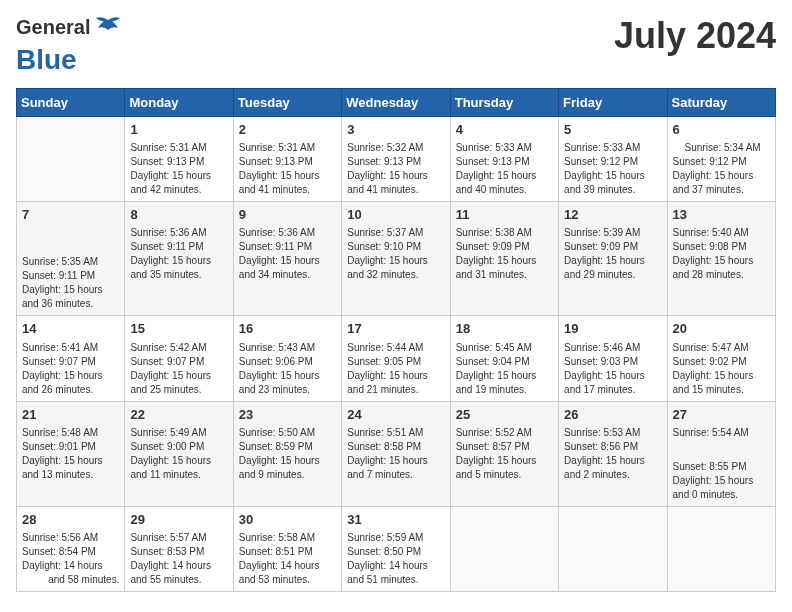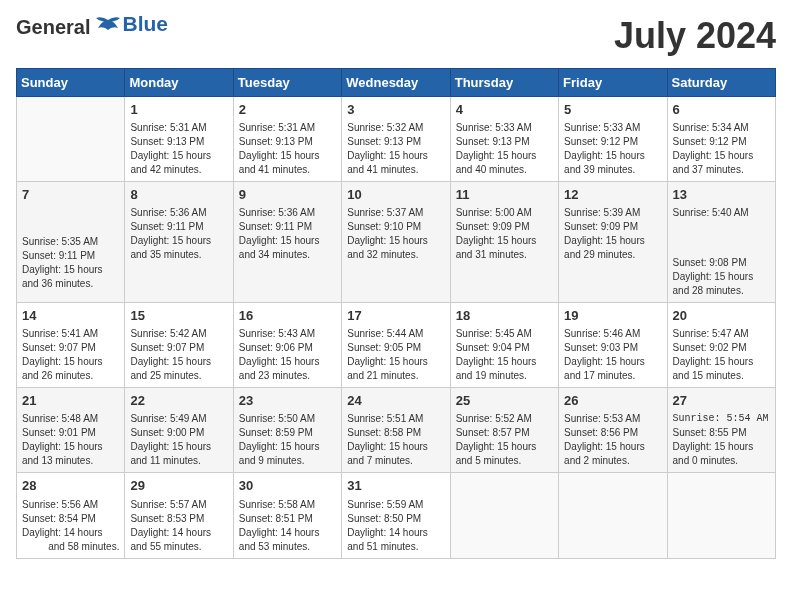--- a/index.html
+++ b/index.html
@@ -72,28 +72,28 @@
     }
     tbody tr:nth-child(even) {
       background: #f5f5f5;
     }
   </style>
 </head>
 <body>
 
 <div class="header">
   <div class="logo">
-    <div style="display:flex; flex-direction:row; align-items:flex-start;">
+    <div style="display:flex; flex-direction:column; align-items:flex-start;gap:9px;">
       <div style="display:flex; align-items:center; gap:2px;">
         <span style="font-size:20px; font-weight:bold; color:#333;">General</span>
         <svg width="28" height="22" viewBox="0 0 28 22" style="margin-left:2px; margin-top:-2px;">
           <path d="M14,4 Q20,0 26,2 Q22,6 18,5 Q22,8 24,12 Q18,10 14,14 Q10,10 4,12 Q6,8 10,5 Q6,6 2,2 Q8,0 14,4Z" fill="#2563a8"></path>
         </svg>
       </div>
-      <span style="font-size:21px; font-weight:bold; color:#2563a8; margin-top:-4px;">Blue</span>
+      <span style="font-size:28px; font-weight:bold; color:#2563a8; margin-top:-4px;">Blue</span>
     </div>
   </div>
   <div class="title-block">
     <div class="month-title">July 2024</div>
   </div>
 </div>
 
 <table>
   <thead>
     <tr id="header-row">
@@ -139,21 +139,21 @@
         </td>
         <td>
           <span class="day-num">5</span>
           <span style="display: block;">Sunrise: 5:33 AM</span>
           <span style="display: block;">Sunset: 9:12 PM</span>
           <span style="display: block;">Daylight: 15 hours</span>
           <span style="display: block;">and 39 minutes.</span>
         </td>
         <td>
           <span class="day-num">6</span>
-          <span style="display: block;">Sunrise: 5:34 AM</span>
+          <span style="display: block; margin-left: 12px;">Sunrise: 5:34 AM</span>
           <span style="display: block;">Sunset: 9:12 PM</span>
           <span style="display: block;">Daylight: 15 hours</span>
           <span style="display: block;">and 37 minutes.</span>
         </td>
       </tr>
       <tr>
         <td>
           <span class="day-num">7</span>
           <span style="display: block; margin-top: 31px;">Sunrise: 5:35 AM</span>
           <span style="display: block;">Sunset: 9:11 PM</span>
@@ -176,36 +176,36 @@
         </td>
         <td>
           <span class="day-num">10</span>
           <span style="display: block;">Sunrise: 5:37 AM</span>
           <span style="display: block;">Sunset: 9:10 PM</span>
           <span style="display: block;">Daylight: 15 hours</span>
           <span style="display: block;">and 32 minutes.</span>
         </td>
         <td>
           <span class="day-num">11</span>
-          <span style="display: block;">Sunrise: 5:00 AM</span>
+          <span style="display: block;">Sunrise: 5:38 AM</span>
           <span style="display: block;">Sunset: 9:09 PM</span>
           <span style="display: block;">Daylight: 15 hours</span>
           <span style="display: block;">and 31 minutes.</span>
         </td>
         <td>
           <span class="day-num">12</span>
           <span style="display: block;">Sunrise: 5:39 AM</span>
           <span style="display: block;">Sunset: 9:09 PM</span>
           <span style="display: block;">Daylight: 15 hours</span>
           <span style="display: block;">and 29 minutes.</span>
         </td>
         <td>
           <span class="day-num">13</span>
           <span style="display: block;">Sunrise: 5:40 AM</span>
-          <span style="display: block; margin-top: 36px;">Sunset: 9:08 PM</span>
+          <span style="display: block;">Sunset: 9:08 PM</span>
           <span style="display: block;">Daylight: 15 hours</span>
           <span style="display: block;">and 28 minutes.</span>
         </td>
       </tr>
       <tr>
         <td>
           <span class="day-num">14</span>
           <span style="display: block;">Sunrise: 5:41 AM</span>
           <span style="display: block;">Sunset: 9:07 PM</span>
           <span style="display: block;">Daylight: 15 hours</span>
@@ -292,22 +292,22 @@
         </td>
         <td>
           <span class="day-num">26</span>
           <span style="display: block;">Sunrise: 5:53 AM</span>
           <span style="display: block;">Sunset: 8:56 PM</span>
           <span style="display: block;">Daylight: 15 hours</span>
           <span style="display: block;">and 2 minutes.</span>
         </td>
         <td>
           <span class="day-num">27</span>
-          <span style="display: block; font-family: Liberation Mono, monospace;">Sunrise: 5:54 AM</span>
-          <span style="display: block;">Sunset: 8:55 PM</span>
+          <span style="display: block;">Sunrise: 5:54 AM</span>
+          <span style="display: block; margin-top: 20px;">Sunset: 8:55 PM</span>
           <span style="display: block;">Daylight: 15 hours</span>
           <span style="display: block;">and 0 minutes.</span>
         </td>
       </tr>
       <tr>
         <td>
           <span class="day-num">28</span>
           <span style="display: block;">Sunrise: 5:56 AM</span>
           <span style="display: block;">Sunset: 8:54 PM</span>
           <span style="display: block;">Daylight: 14 hours</span>

